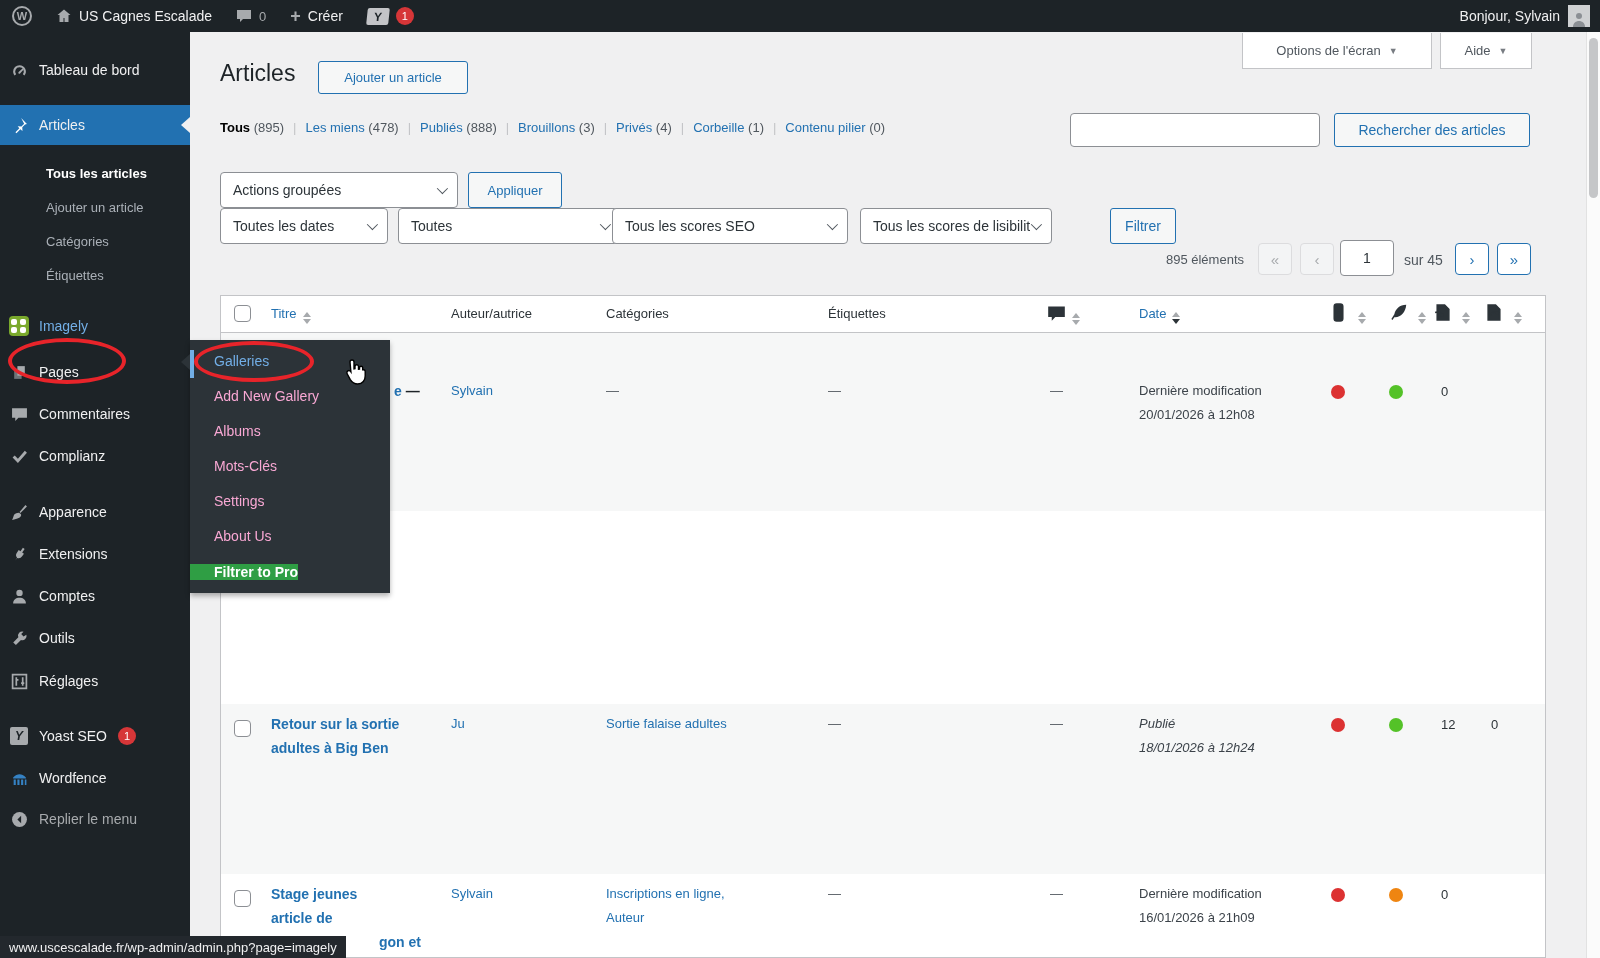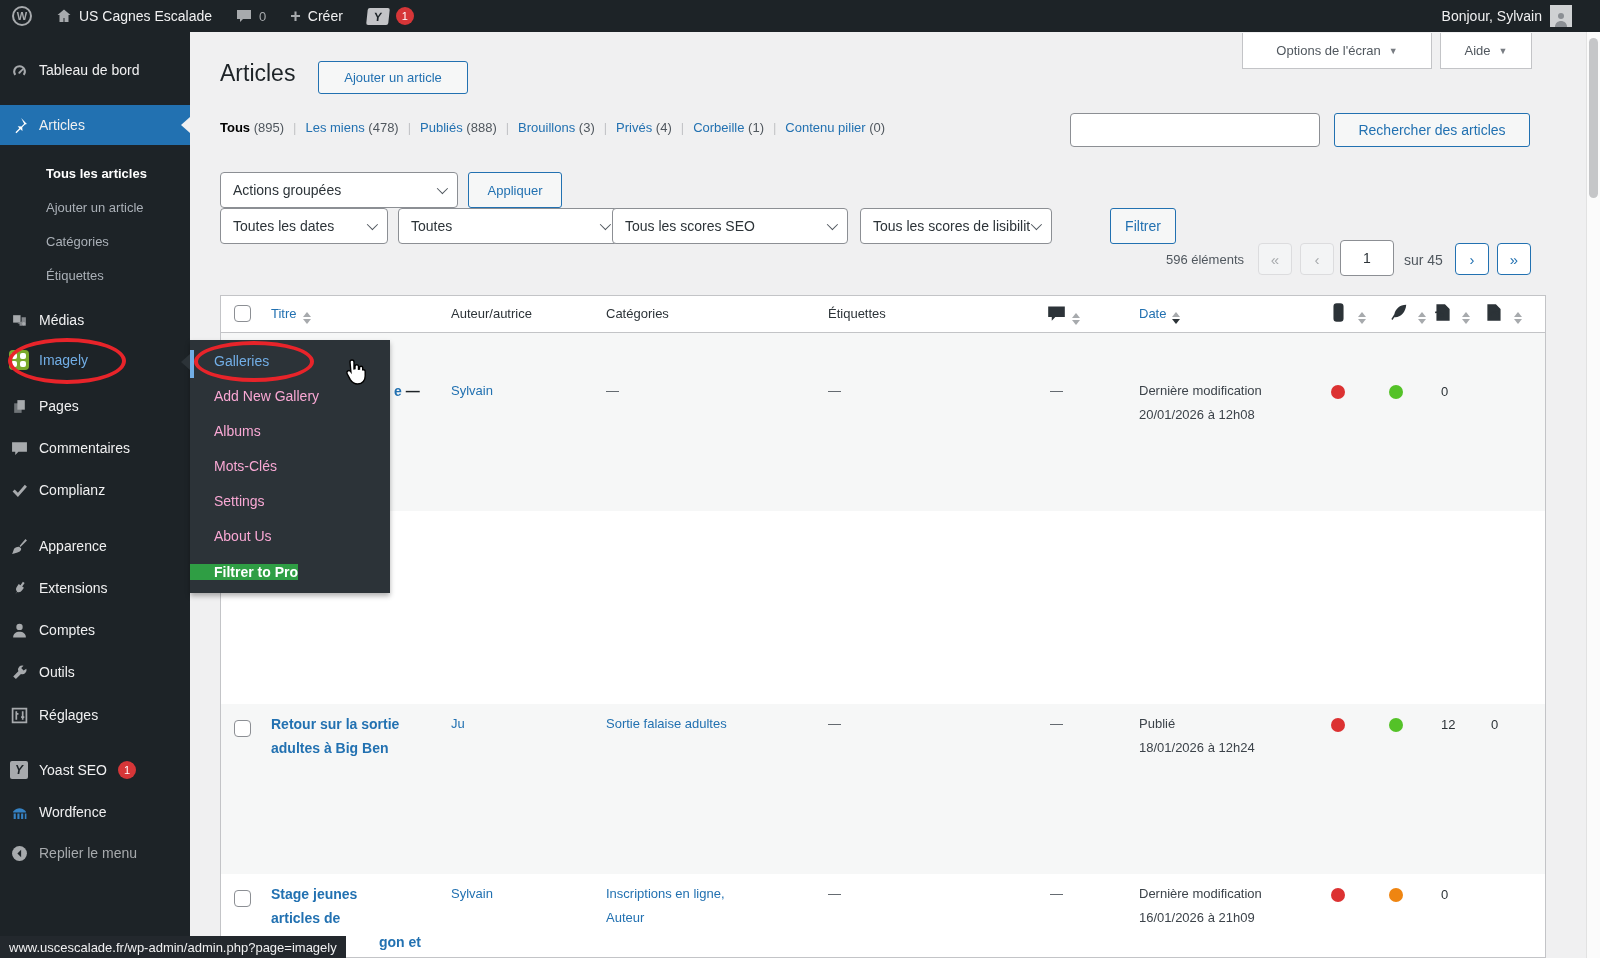--- a/index.html
+++ b/index.html
@@ -9,21 +9,21 @@
   .abs { position:absolute; }
 
   
   #adminbar { position:absolute; left:0; top:0; width:1600px; height:32px; background:#1d2327; color:#f0f0f1; display:flex; align-items:center; z-index:60; }
   #adminbar .grp { display:flex; align-items:center; gap:7px; padding:0 12px; height:32px; }
   #adminbar .muted { color:#a7aaad; }
   .wp-logo { width:20px; height:20px; border-radius:50%; border:2px solid #a7aaad; color:#a7aaad; font-weight:bold; font-size:11px; display:flex; align-items:center; justify-content:center; }
   .icon16 { width:16px; height:16px; display:inline-block; }
   .yoast-chip { width:22px; height:17px; background:#c3c4c7; border-radius:2px; color:#1d2327; font-weight:bold; font-size:12px; display:flex; align-items:center; justify-content:center; transform:skewX(-6deg); }
   .badge { min-width:18px; height:18px; border-radius:50%; background:#d63638; color:#fff; font-size:11px; display:inline-flex; align-items:center; justify-content:center; padding:0 4px; }
-  #adminbar .right { margin-left:auto; display:flex; align-items:center; gap:8px; padding-right:28px; }
+  #adminbar .right { margin-left:auto; display:flex; align-items:center; gap:8px; padding-right:10px; }
   .avatar { width:22px; height:22px; background:#cfd1d3; display:flex; align-items:flex-end; justify-content:center; overflow:hidden; }
   .avatar svg { width:16px; height:16px; fill:#8b8f94; }
 
   
   #sidebar { position:absolute; left:0; top:32px; width:190px; height:926px; background:#1d2327; color:#f0f0f1; z-index:40; padding-top:21px; }
   .mi { display:flex; align-items:center; gap:11px; height:34px; padding-left:10px; font-size:14px; color:#f0f0f1; cursor:pointer; }
   .mi .icon16, .mi .micon { flex:0 0 18px; width:18px; height:18px; display:flex; align-items:center; justify-content:center; }
   .mi svg { fill:#a7aaad; width:17px; height:17px; }
   .mi.active { background:#2271b1; height:40px; position:relative; }
   .mi.active svg { fill:#fff; }
@@ -167,30 +167,20 @@
       <span>Articles</span>
     </div>
 
     <div class="submenu">
       <span class="smi current">Tous les articles</span>
       <span class="smi">Ajouter un article</span>
       <span class="smi">Catégories</span>
       <span class="smi">Étiquettes</span>
     </div>
 
-    <div class="mi">
-      <span class="micon">
-        <svg viewBox="0 0 16 16">
-            <path d="M2 3h7v7H2z"></path>
-            <path d="M10 5h4v8h-6v-2h-2 0l4-2z" opacity=".75"></path>
-            <circle cx="12" cy="11" r="1.6"></circle>
-          </svg>
-      </span>
-      <span>Médias</span>
-    </div>
 
     <div class="mi m6">
       <span class="micon">
         <span class="imgly-badge">
             <i></i>
             <i></i>
             <i></i>
             <i></i>
           </span>
       </span>
@@ -367,21 +357,21 @@
   <div class="select" style="left:612px; top:208px; width:236px;">
     <span>Tous les scores SEO</span>
       <span class="chev"></span>
   </div>
   <div class="select" style="left:860px; top:208px; width:192px;">
     <span style="overflow:hidden;white-space:nowrap;max-width:185px;">Tous les scores de lisibilit</span>
       <span class="chev"></span>
   </div>
   <div class="btn abs" style="left:1110px; top:208px; width:66px; height:36px; font-size:14px;">Filtrer</div>
 
-  <span class="pg-total">596 éléments</span>
+  <span class="pg-total">895 éléments</span>
   <span class="pg-btn pg-dis" style="left:1258px;">«</span>
   <span class="pg-btn pg-dis" style="left:1300px;">‹</span>
   <input class="input pg-cur" value="1" style="">
   <span class="pg-of">sur 45</span>
   <span class="pg-btn pg-en" style="left:1455px;">›</span>
   <span class="pg-btn pg-en" style="left:1497px;">»</span>
 
   <div id="posts-table">
     <div class="thead">
       <input type="checkbox" class="cb" style="left: 13px; top: 9px;">
@@ -477,31 +467,31 @@
       <span class="num" style="left:1220px; top:223px;">0</span>
     </div>
 
     <div class="row r-gray" style="top:408px; height:170px;">
       <input type="checkbox" class="cb" style="left: 13px; top: 16px;">
       <span class="title-link" style="left:50px; top:8px; width:140px;">Retour sur la sortie adultes à Big Ben</span>
       <span class="cell" style="left:230px; top:8px;"><a>Ju</a></span>
       <span class="cell" style="left:385px; top:8px;"><a>Sortie falaise adultes</a></span>
       <span class="cell dash" style="left:607px; top:8px;">—</span>
       <span class="cell dash" style="left:829px; top:8px;">—</span>
-      <span class="cell" style="left:918px; top:8px;"><span>Publié</span><br><span>18/01/2026 à 12h24</span></span>
+      <span class="cell" style="left:918px; top:8px;font-style:italic;"><span>Publié</span><br><span>18/01/2026 à 12h24</span></span>
       <span class="dot" style="left: 1110px; top: 14px; background: rgb(220, 50, 50);"></span>
       <span class="dot" style="left: 1168px; top: 14px; background: rgb(84, 194, 40);"></span>
       <span class="num" style="left:1220px; top:13px;">12</span>
       <span class="num" style="left:1270px; top:13px;">0</span>
     </div>
 
     <div class="row" style="top:578px; height:85px;">
       <input type="checkbox" class="cb" style="left: 13px; top: 16px;">
       <span class="title-link" style="left:50px; top:8px; width:150px;">
-        <span>Stage jeunes</span><br><span>articles de</span>
+        <span>Stage jeunes</span><br><span>article de</span>
       </span>
       <span class="title-link" style="left:158px; top:56px;">gon et</span>
       <span class="cell" style="left:230px; top:8px;"><a>Sylvain</a></span>
       <span class="cell" style="left:385px; top:8px;"><a>Inscriptions en ligne,</a><br><a>Auteur</a></span>
       <span class="cell dash" style="left:607px; top:8px;">—</span>
       <span class="cell dash" style="left:829px; top:8px;">—</span>
       <span class="cell" style="left:918px; top:8px;"><span>Dernière modification</span><br><span>16/01/2026 à 21h09</span></span>
       <span class="dot" style="left: 1110px; top: 14px; background: rgb(220, 50, 50);"></span>
       <span class="dot" style="left: 1168px; top: 14px; background: rgb(239, 133, 17);"></span>
       <span class="num" style="left:1220px; top:13px;">0</span>

